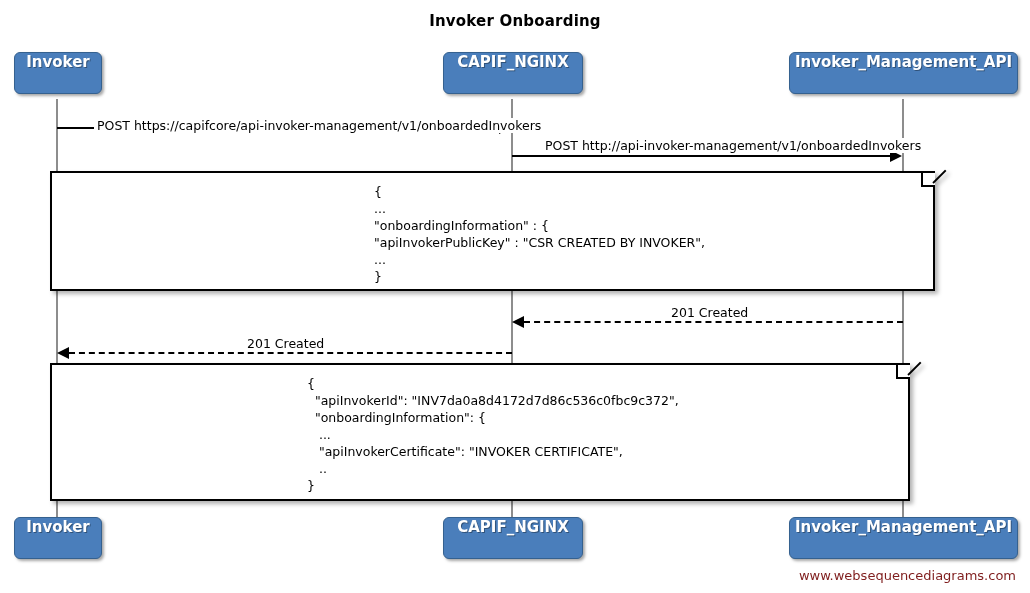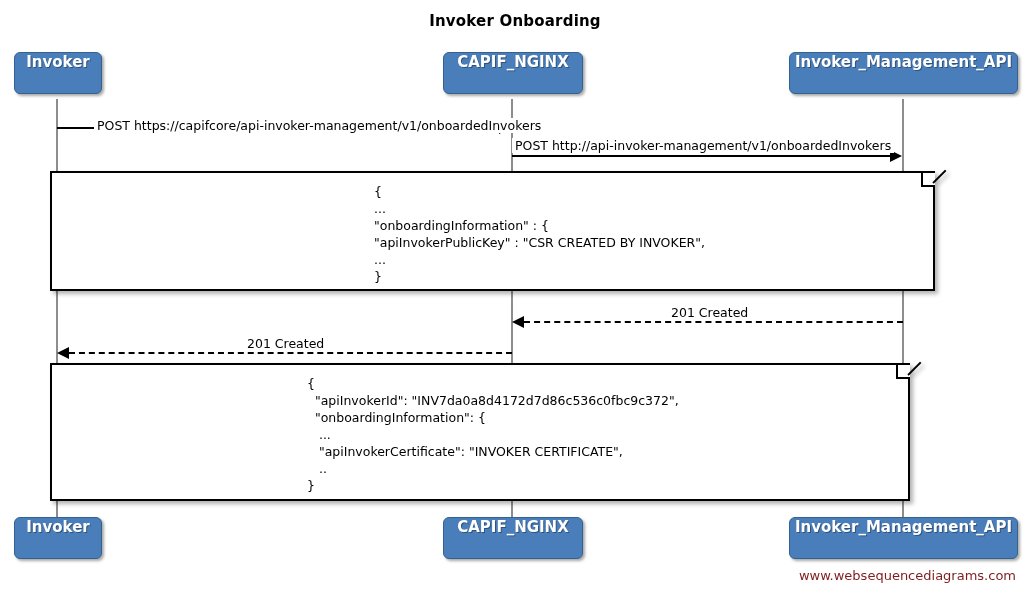--- a/index.html
+++ b/index.html
@@ -171,21 +171,21 @@
   <div class="participant" style="left:789px; top:52px; width:229px;">
     <span>Invoker_Management_API</span>
   </div>
 
   <div class="msg-line" style="left:57px; top:127px; width:444px;"></div>
   <div class="arrow-head right" style="left:499px; top:122px;"></div>
   <div class="msg-label" style="left:74px; top:118px;margin-left:20px;">POST https://capifcore/api-invoker-management/v1/onboardedInvokers</div>
 
   <div class="msg-line" style="left:512px; top:155px; width:379px;"></div>
   <div class="arrow-head right" style="left:890px; top:150px;"></div>
-  <div class="msg-label" style="left:512px; top:138px;">POST http://api-invoker-management/v1/onboardedInvokers</div>
+  <div class="msg-label" style="left:542px; top:138px;">POST http://api-invoker-management/v1/onboardedInvokers</div>
 
   <div class="note" style="left:50px; top:171px; width:885px; height:120px;">
     <div class="note-body"></div>
     <div class="note-fold"></div>
     <div class="note-text" style="padding-left:322px;">{
 ...
 "onboardingInformation" : {
 "apiInvokerPublicKey" : "CSR CREATED BY INVOKER",
 ...
 }</div>

